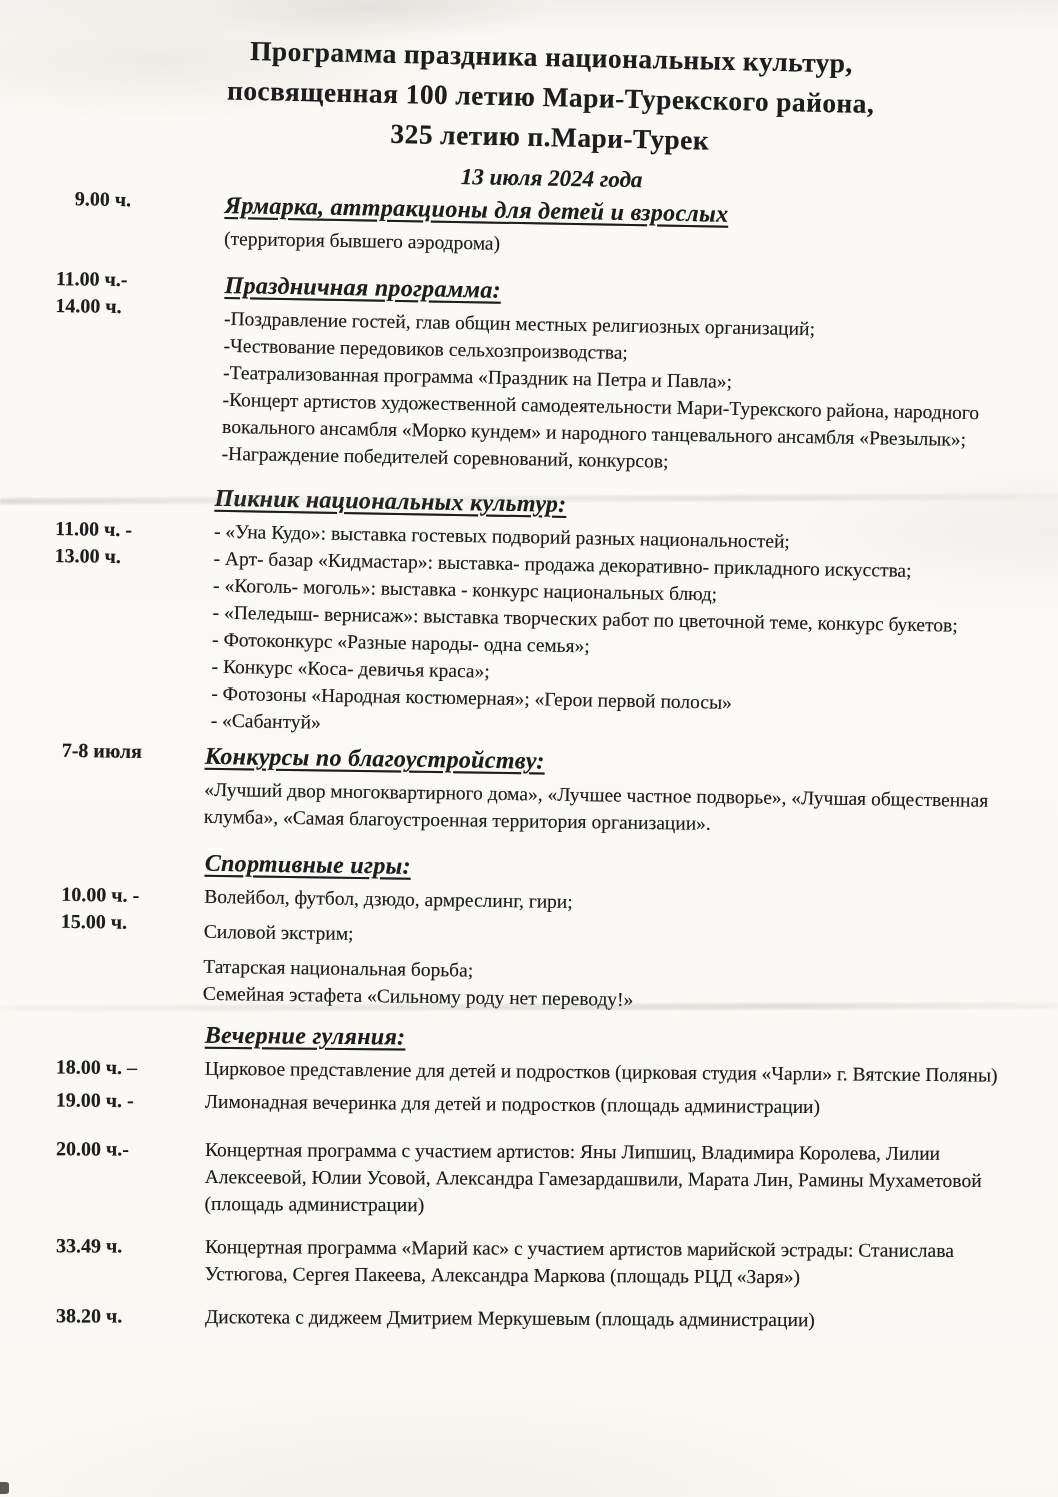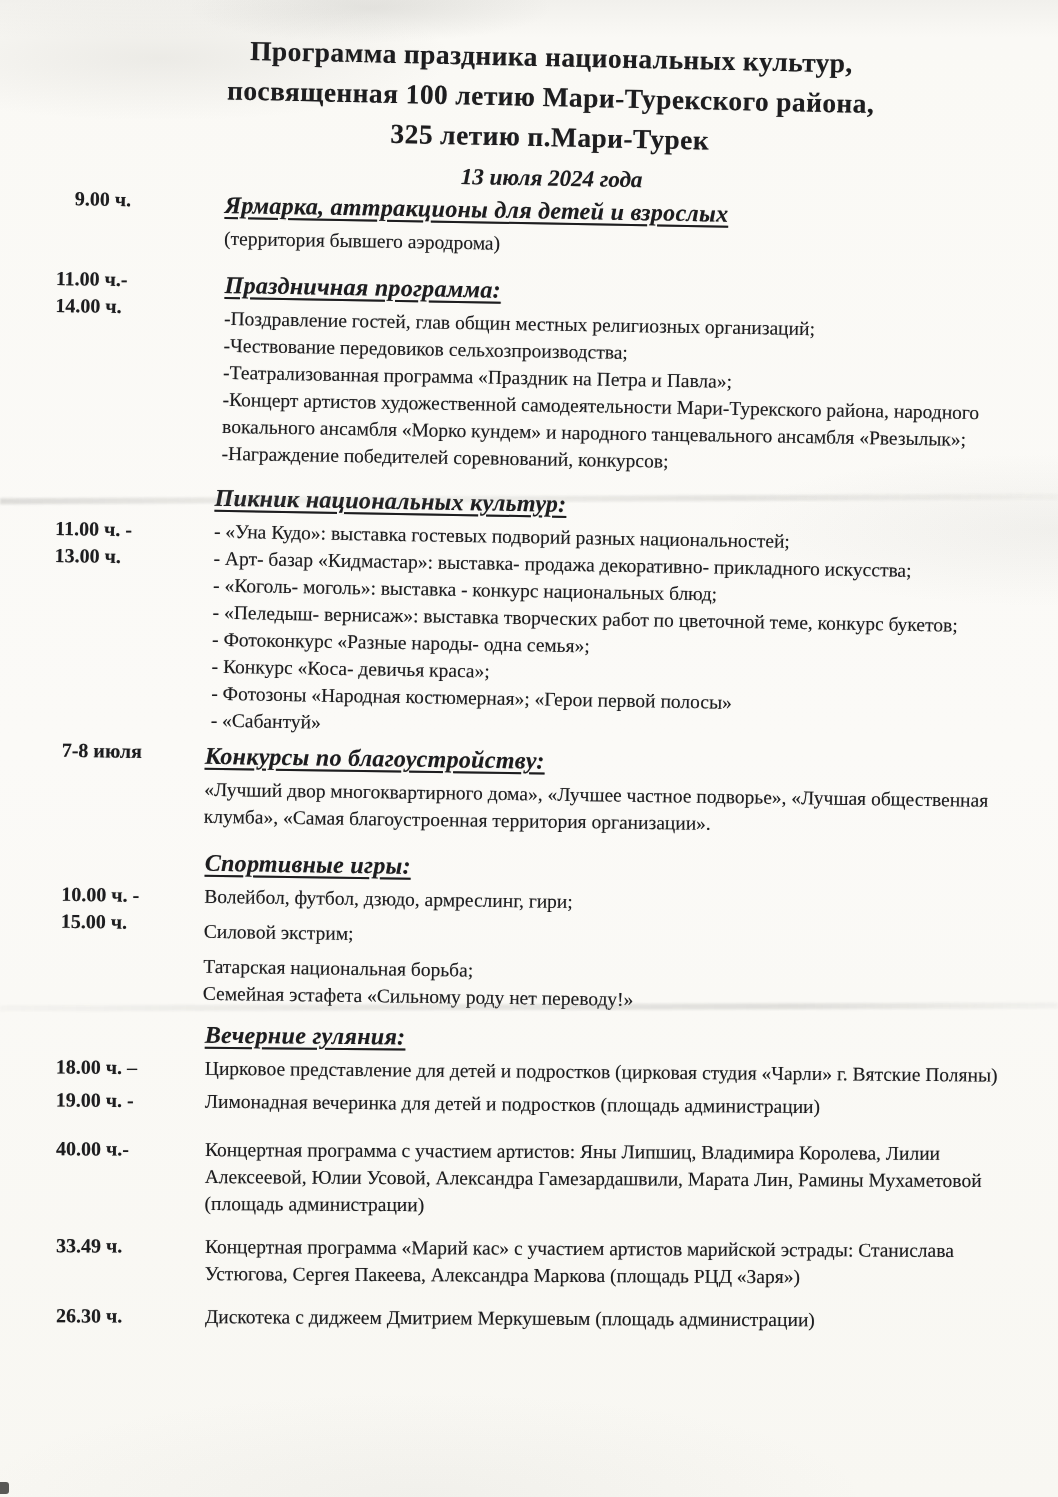--- a/index.html
+++ b/index.html
@@ -168,39 +168,39 @@
       <div class="time-col">
         <div class="time">19.00 ч. -</div>
       </div>
       <div class="content-col">
         <div class="body-text">Лимонадная вечеринка для детей и подростков (площадь администрации)</div>
       </div>
     </div>
 
     <div class="row t03 mt22">
       <div class="time-col">
-        <div class="time">40.00 ч.-</div>
+        <div class="time">20.00 ч.-</div>
       </div>
       <div class="content-col">
         <div class="body-text">Концертная программа с участием артистов: Яны Липшиц, Владимира Королева, Лилии Алексеевой, Юлии Усовой, Александра Гамезардашвили, Марата Лин, Рамины Мухаметовой (площадь администрации)</div>
       </div>
     </div>
 
     <div class="row t03 mt16">
       <div class="time-col">
         <div class="time">33.49 ч.</div>
       </div>
       <div class="content-col">
         <div class="body-text">Концертная программа «Марий кас» с участием артистов марийской эстрады: Станислава Устюгова, Сергея Пакеева, Александра Маркова (площадь РЦД «Заря»)</div>
       </div>
     </div>
 
     <div class="row t03 mt16">
       <div class="time-col">
-        <div class="time">26.30 ч.</div>
+        <div class="time">38.20 ч.</div>
       </div>
       <div class="content-col">
         <div class="body-text">Дискотека с диджеем Дмитрием Меркушевым (площадь администрации)</div>
       </div>
     </div>
 
   </div>
 
   <div class="crease crease-1"></div>
   <div class="crease crease-2"></div>

